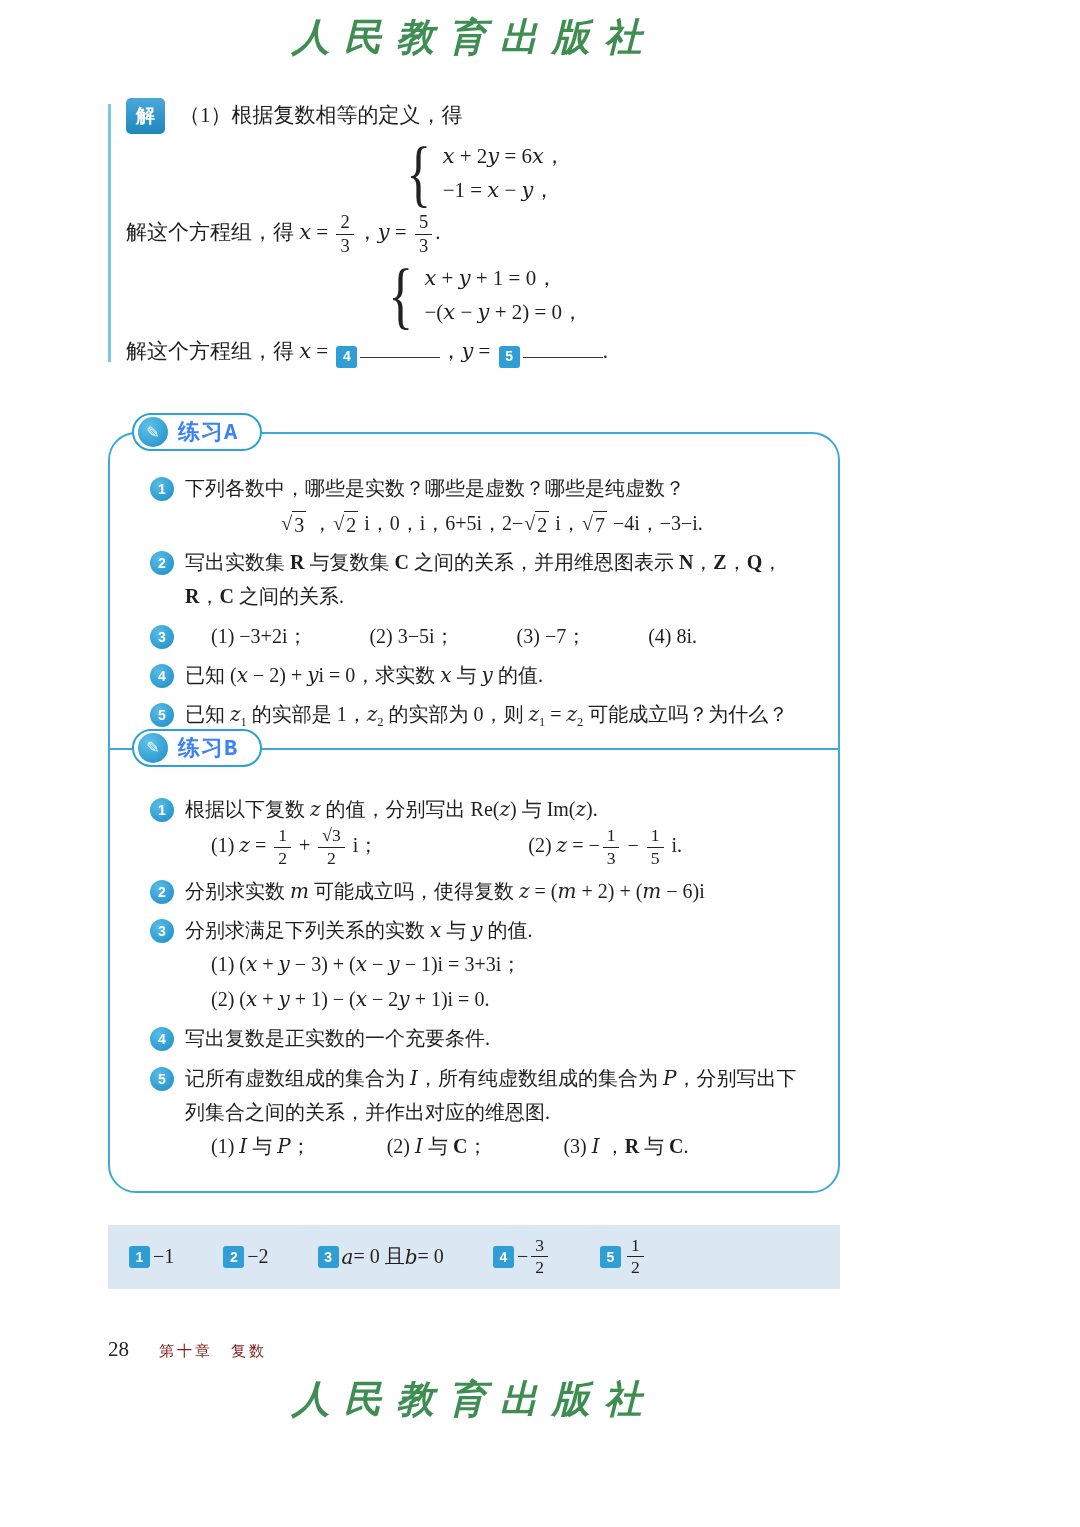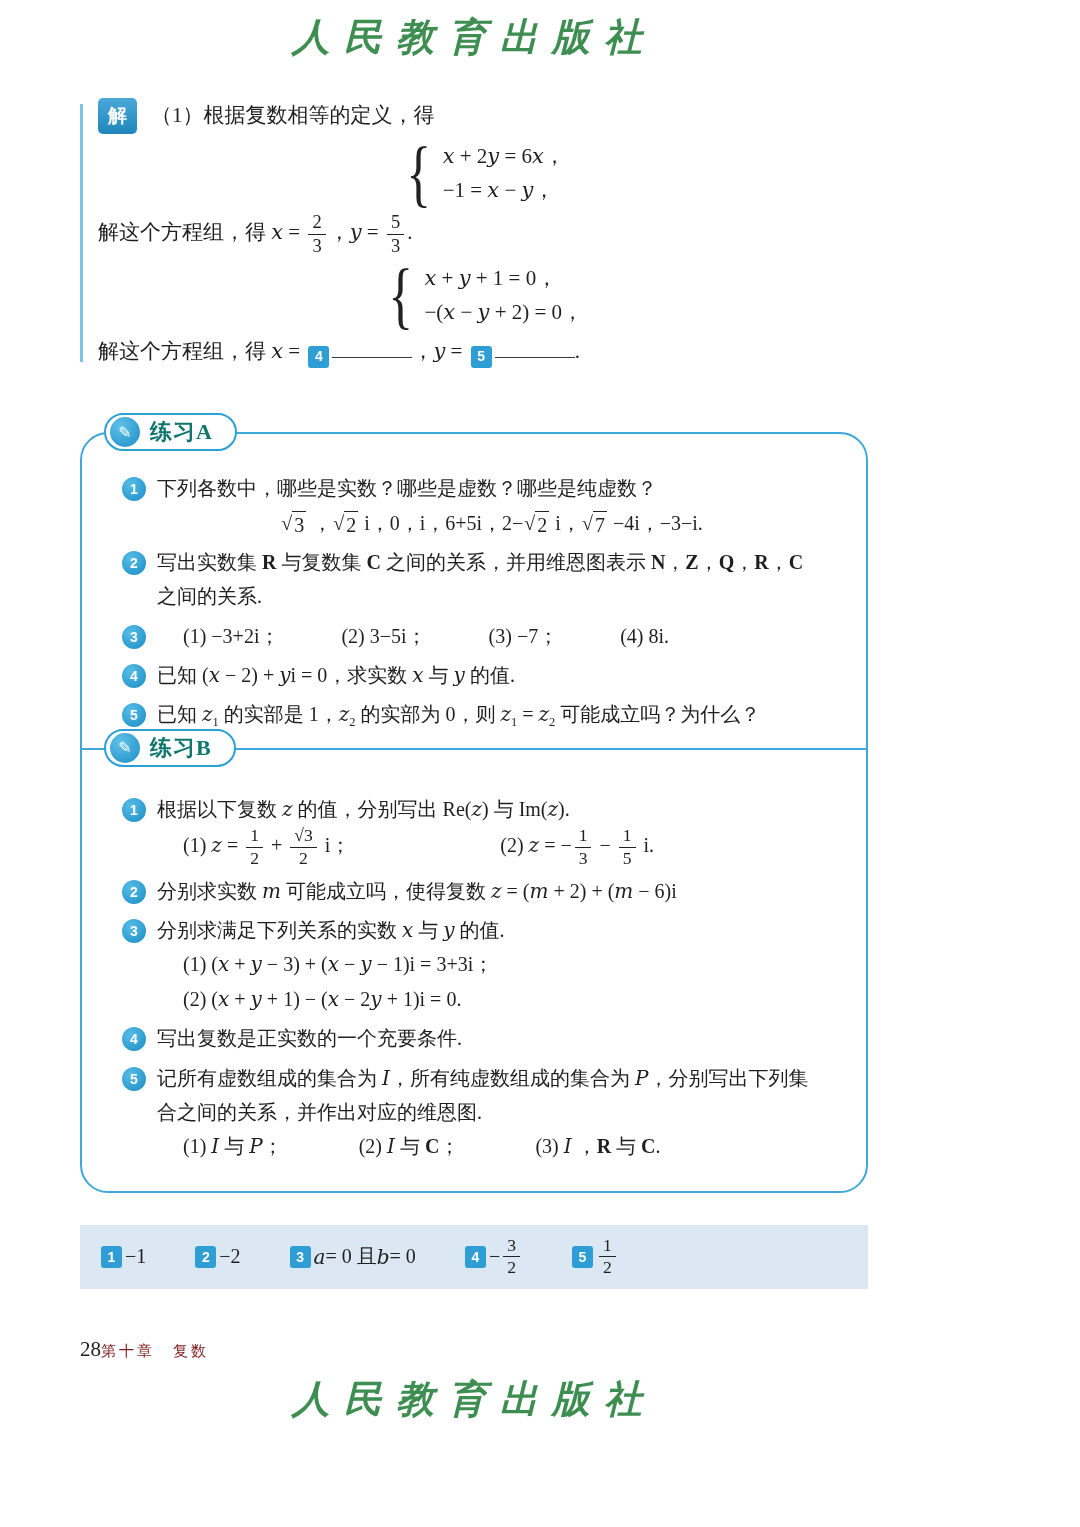--- a/index.html
+++ b/index.html
@@ -7,21 +7,21 @@
   .page {
     width:948px; height:1527px; background:#fff; overflow:hidden; position:relative;
     font-family:"Liberation Serif","DejaVu Serif",serif; color:#1f1f1f;
     padding-top:14px;
   }
   .wm {
     text-align:center; color:#3e8e52; font-size:38px; font-style:italic; font-weight:bold;
     letter-spacing:14px; font-family:"DejaVu Serif",serif; line-height:1.2;
   }
   .wm-bottom { margin-top:14px; }
-  .content { margin:0 80px; }
+  .content { margin:0 108px; }
 
   
   .sol { position:relative; margin-top:38px; padding-left:18px; }
   .sol::before { content:""; position:absolute; left:0; top:6px; bottom:8px; width:3px; background:#7cc5e8; }
   .sol-line { font-size:21px; line-height:1.7; margin:5px 0; white-space:pre-wrap; }
   .sol-tag {
     display:inline-block; background:linear-gradient(#4aa8d8,#1f86bb); color:#fff;
     font-size:19px; font-weight:bold; padding:2px 10px; border-radius:5px; margin-right:14px;
     font-family:"Liberation Sans",sans-serif;
   }
@@ -36,21 +36,21 @@
     position:absolute; display:flex; align-items:center; gap:10px; background:#fff;
     border:2.5px solid #2ba0d6; border-radius:22px; padding:2px 22px 2px 4px;
   }
   .pill-a { top:-21px; left:22px; }
   .pill-b { top:-21px; left:22px; }
   .pill-icon {
     width:30px; height:30px; border-radius:50%; color:#fff;
     background:radial-gradient(circle at 35% 30%, #5fc1e8, #1d8dc6);
     display:flex; align-items:center; justify-content:center; font-size:16px;
   }
-  .pill-label { color:#0f766e; font-size:22px; font-weight:bold; font-family:Liberation Serif, serif; letter-spacing:1px; }
+  .pill-label { color:#3b82f6; font-size:22px; font-weight:bold; font-family:Liberation Mono, monospace; letter-spacing:1px; }
   .ex-divider { position:relative; border-top:2.5px solid #40a7da; margin:14px -40px 42px; }
 
   .ex-item { display:flex; gap:11px; margin:5px 0; align-items:flex-start; }
   .num-circle {
     flex:0 0 auto; width:24px; height:24px; border-radius:50%; color:#fff;
     background:radial-gradient(circle at 35% 30%, #56bce6, #1b8cc5);
     font-size:14px; font-weight:bold; display:flex; align-items:center; justify-content:center;
     margin-top:6px; font-family:"Liberation Sans",sans-serif;
   }
   .item-body { flex:1; font-size:20px; }
@@ -75,21 +75,21 @@
   }
   .blank { display:inline-block; width:80px; height:4px; border-bottom:1.6px solid #3a3a3a; }
   .gap { display:inline-block; }
 
   
   .ans-strip {
     margin-top:32px; background:#dbe7f3; padding:10px 18px; min-height:64px;
     display:flex; align-items:center; column-gap:46px; font-size:20px;
   }
   .ans-item { display:inline-flex; align-items:center; }
-  .footer { margin-top:48px; display:flex; align-items:baseline; }
+  .footer { margin-top:48px; display:flex; align-items:baseline; gap:30px; }
   .page-num { font-size:21px; color:#222; }
   .chapter { font-size:15px; color:#7f1d1d; letter-spacing:3px; }
 </style>
 </head>
 <body>
 
 <div class="page">
 
   <div class="wm">人民教育出版社</div>
 

